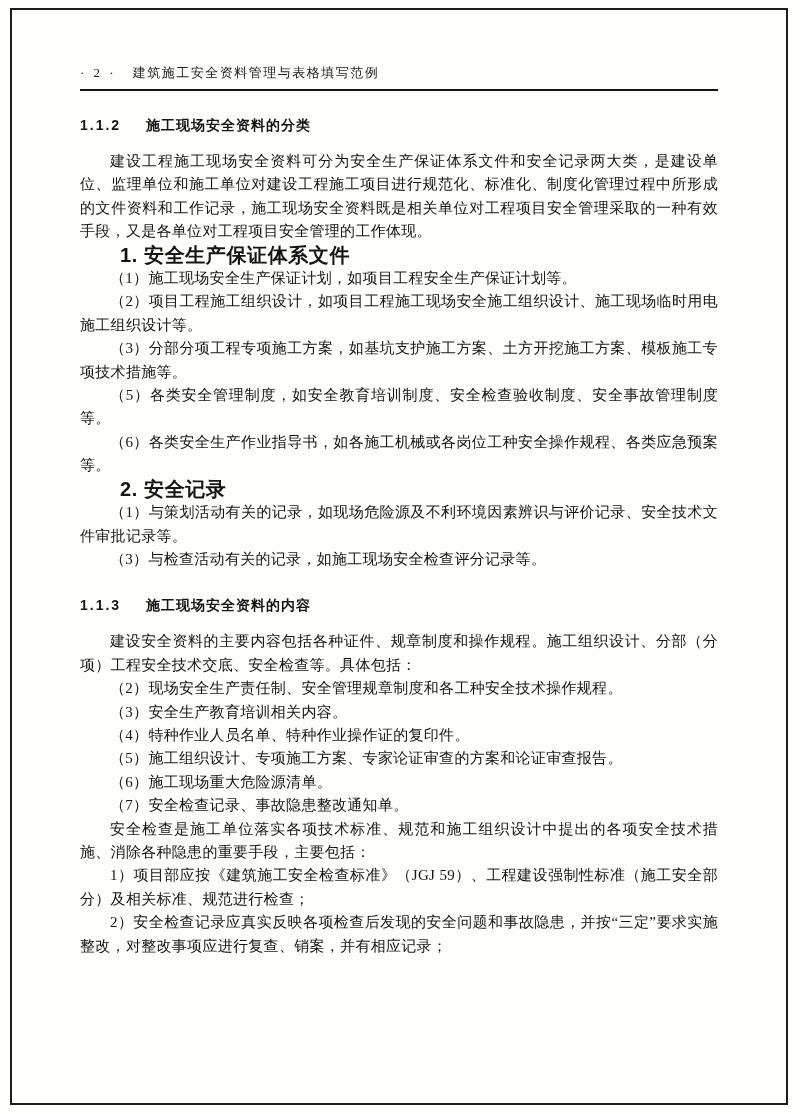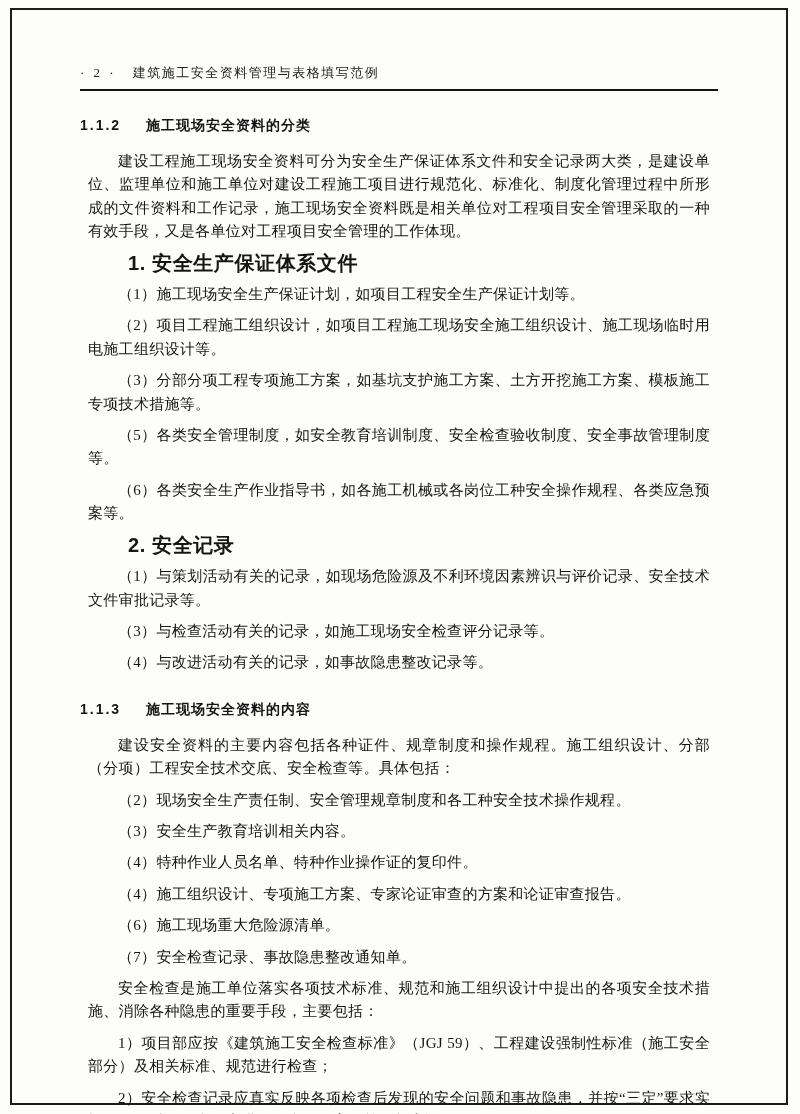--- a/index.html
+++ b/index.html
@@ -19,21 +19,21 @@
     font-size:13px;letter-spacing:1.5px;color:#222;
   }
   .running-head .pn{margin-right:16px;letter-spacing:3px;white-space:nowrap;}
   .head-rule{border:none;border-top:2.5px solid #141414;margin:7px 0 0 0;height:0;}
   h2.sec{
     font-family:"Liberation Sans","DejaVu Sans",sans-serif;
     font-weight:bold;font-size:14px;margin:26px 0 15px 0;letter-spacing:1px;
   }
   h2.sec .num{margin-right:20px;letter-spacing:2px;}
   .para{
-    margin:8px;font-size:15px;line-height:23.4px;
+    margin:0;font-size:15px;line-height:23.4px;
     text-align:justify;text-indent:2em;letter-spacing:0.3px;
   }
   .para.bold{
     font-weight:bold;font-size:20px;
     font-family:"Liberation Sans","DejaVu Sans",sans-serif;
     letter-spacing:0.6px;
   }
 </style>
 </head>
 <body>
@@ -59,32 +59,31 @@
     <p class="para bold">1. 安全生产保证体系文件</p>
     <p class="para">（1）施工现场安全生产保证计划，如项目工程安全生产保证计划等。</p>
     <p class="para">（2）项目工程施工组织设计，如项目工程施工现场安全施工组织设计、施工现场临时用电施工组织设计等。</p>
     <p class="para">（3）分部分项工程专项施工方案，如基坑支护施工方案、土方开挖施工方案、模板施工专项技术措施等。</p>
     <p class="para">（5）各类安全管理制度，如安全教育培训制度、安全检查验收制度、安全事故管理制度等。</p>
     <p class="para">（6）各类安全生产作业指导书，如各施工机械或各岗位工种安全操作规程、各类应急预案等。</p>
 
     <p class="para bold">2. 安全记录</p>
     <p class="para">（1）与策划活动有关的记录，如现场危险源及不利环境因素辨识与评价记录、安全技术文件审批记录等。</p>
     <p class="para">（3）与检查活动有关的记录，如施工现场安全检查评分记录等。</p>
-    <p class="para">（4）与改进活动有关的记录，如事故隐患整改记录等。</p>
 
     <h2 class="sec">
       <span class="num">1.1.3</span>
       <span>施工现场安全资料的内容</span>
     </h2>
 
     <p class="para">建设安全资料的主要内容包括各种证件、规章制度和操作规程。施工组织设计、分部（分项）工程安全技术交底、安全检查等。具体包括：</p>
     <p class="para">（2）现场安全生产责任制、安全管理规章制度和各工种安全技术操作规程。</p>
     <p class="para">（3）安全生产教育培训相关内容。</p>
     <p class="para">（4）特种作业人员名单、特种作业操作证的复印件。</p>
-    <p class="para">（4）施工组织设计、专项施工方案、专家论证审查的方案和论证审查报告。</p>
+    <p class="para">（5）施工组织设计、专项施工方案、专家论证审查的方案和论证审查报告。</p>
     <p class="para">（6）施工现场重大危险源清单。</p>
     <p class="para">（7）安全检查记录、事故隐患整改通知单。</p>
 
     <p class="para">安全检查是施工单位落实各项技术标准、规范和施工组织设计中提出的各项安全技术措施、消除各种隐患的重要手段，主要包括：</p>
     <p class="para">1）项目部应按《建筑施工安全检查标准》（JGJ 59）、工程建设强制性标准（施工安全部分）及相关标准、规范进行检查；</p>
     <p class="para">2）安全检查记录应真实反映各项检查后发现的安全问题和事故隐患，并按“三定”要求实施整改，对整改事项应进行复查、销案，并有相应记录；</p>
 
   </div>
 </div>
 

